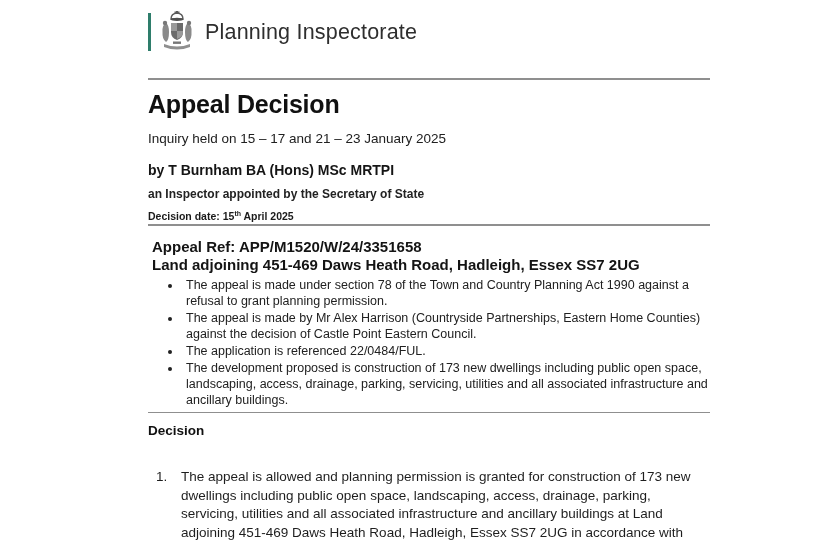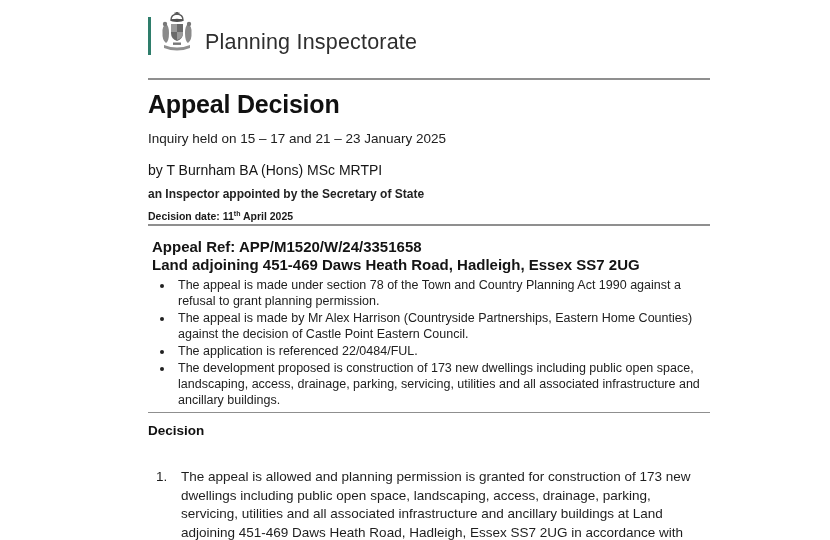--- a/index.html
+++ b/index.html
@@ -19,21 +19,21 @@
     position: absolute;
     left: 148px;
     top: 0;
     width: 562px;
   }
 
   
   .logo-row {
     margin-top: 9px;
     display: flex;
-    align-items: flex-end;
+    align-items: center;
     height: 46px;
   }
   .brand-bar {
     width: 3px;
     height: 38px;
     background: #2e7d6b;
     margin-right: 7px;
     flex: 0 0 auto;
   }
   .crest {
@@ -66,21 +66,21 @@
     margin: 10px 0 12px 0;
     letter-spacing: -0.2px;
   }
   .meta-line {
     font-size: 13.5px;
     margin: 12px 0 10px 0;
     color: #202020;
   }
   .inspector-line {
     font-size: 14px;
-    font-weight: normal;
+    font-weight: bold;
     margin: 16px 0 9px 0;
     color: #151515;
   }
   .inspector-subline {
     font-size: 12px;
     font-weight: bold;
     margin: 0 0 9px 0;
     color: #222;
   }
   .decision-date-line {
@@ -108,21 +108,21 @@
     color: #141414;
   }
   ul.appeal-bullets {
     margin: 4px 0 0 0;
     padding-left: 22px;
     font-size: 12.5px;
     line-height: 16px;
     color: #212121;
   }
   ul.appeal-bullets li {
-    margin: 0 0 1px 0;
+    margin: 0 0 1px 8px;
     padding-left: 4px;
   }
 
   
   .decision-heading {
     font-size: 13.5px;
     font-weight: bold;
     margin: 10px 0 30px 0;
     color: #111;
   }
@@ -172,21 +172,21 @@
     <span class="logo-text">Planning Inspectorate</span>
   </div>
 
   <hr class="rule rule-1">
 
   <div class="doc-title">Appeal Decision</div>
   <p class="meta-line">Inquiry held on 15 – 17 and 21 – 23 January 2025</p>
 
   <p class="inspector-line">by T Burnham BA (Hons) MSc MRTPI</p>
   <p class="inspector-subline">an Inspector appointed by the Secretary of State</p>
-  <p class="decision-date-line"><span>Decision date: 11</span><sup>th</sup><span> April 2025</span></p>
+  <p class="decision-date-line"><span>Decision date: 15</span><sup>th</sup><span> April 2025</span></p>
 
   <hr class="rule rule-2">
 
   <div class="appeal-block">
     <p class="appeal-ref-line">Appeal Ref: APP/M1520/W/24/3351658</p>
     <p class="appeal-site-line">Land adjoining 451-469 Daws Heath Road, Hadleigh, Essex SS7 2UG</p>
     <ul class="appeal-bullets">
       <li>The appeal is made under section 78 of the Town and Country Planning Act 1990 against a refusal to grant planning permission.</li>
       <li>The appeal is made by Mr Alex Harrison (Countryside Partnerships, Eastern Home Counties) against the decision of Castle Point Eastern Council.</li>
       <li>The application is referenced 22/0484/FUL.</li>

